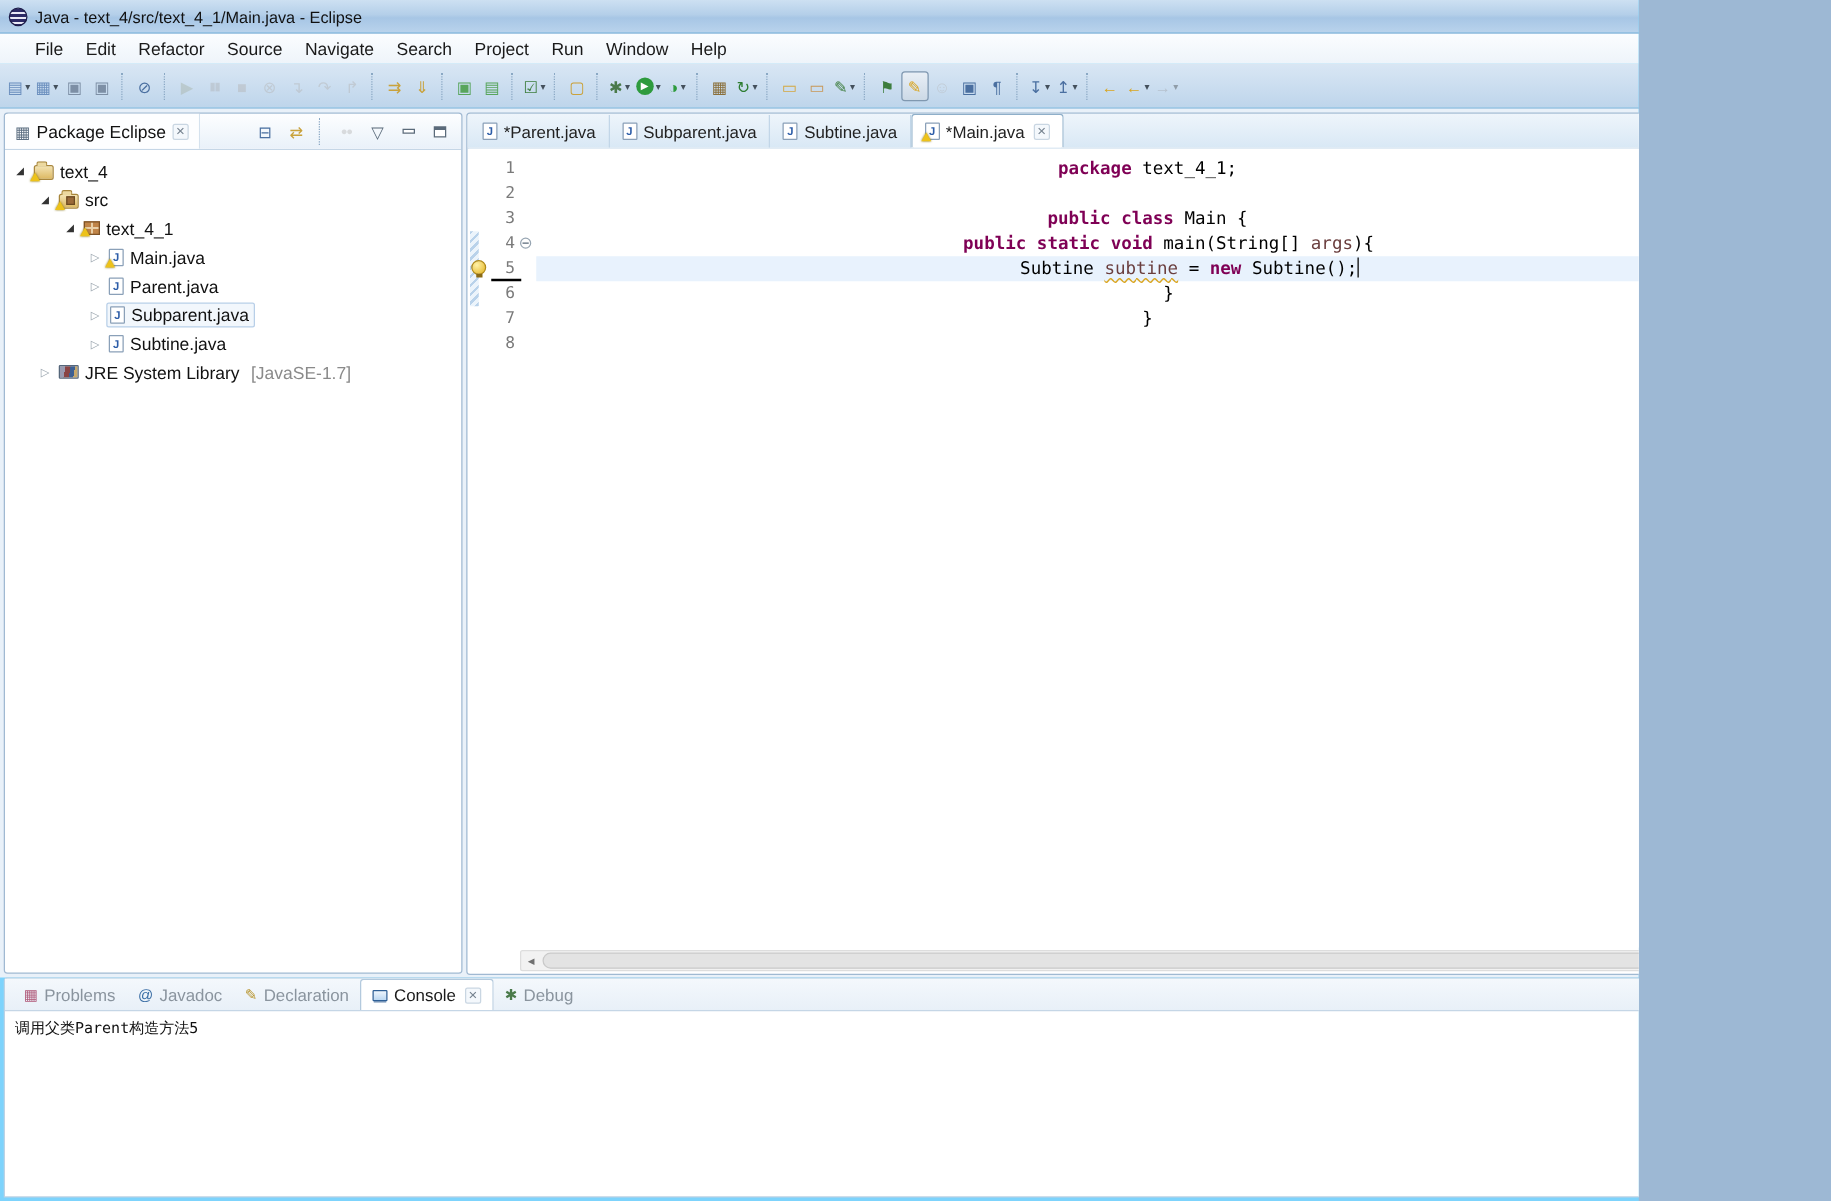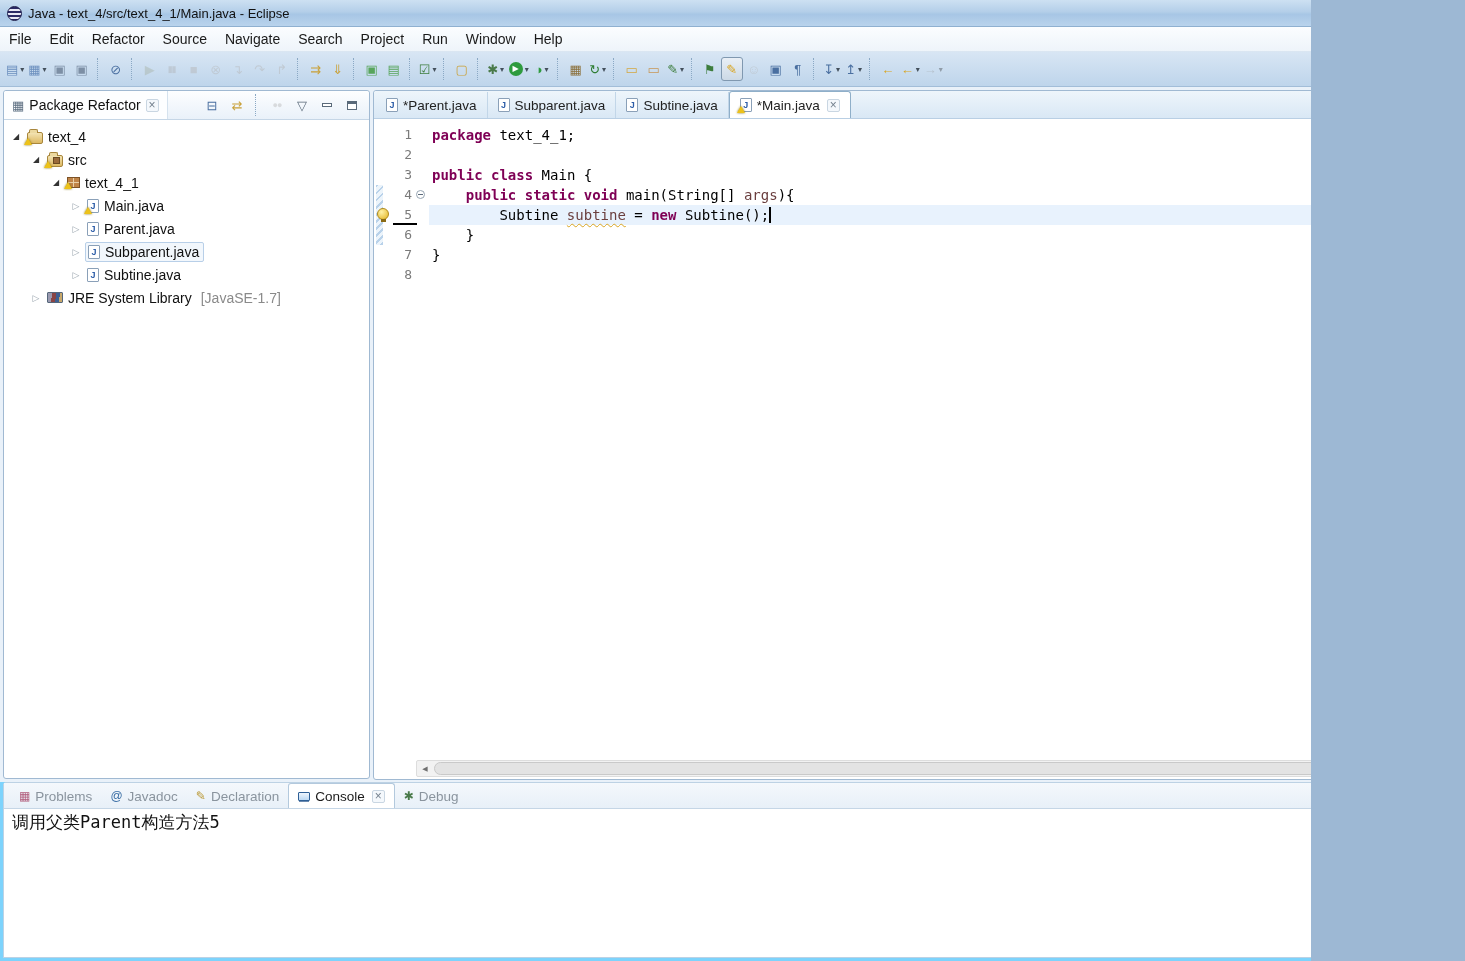--- a/index.html
+++ b/index.html
@@ -12,21 +12,21 @@
     background:linear-gradient(180deg,#cde0f2 0%,#b4cfe9 45%,#a7c6e5 55%,#b9d3ec 100%);
     display:flex; align-items:center; padding-left:7px; border-bottom:1px solid #8fb0d0; }
   .app-icon { width:15px; height:15px; border-radius:50%;
     background:repeating-linear-gradient(180deg,#2c2a66 0 2.5px,#e9e9f6 2.5px 4px);
     border:1px solid #1d1c48; margin-right:6px; flex:none; }
   .title-text { font-size:13px; color:#111; }
 
   
   .menubar { position:absolute; left:0; top:27px; width:100%; height:25px;
     background:linear-gradient(180deg,#fbfdff,#eef4fa); border-bottom:1px solid #dae6f2;
-    display:flex; align-items:center; padding-left:0; }
+    display:flex; align-items:center; padding-left:19px; }
   .mitem { font-size:14px; color:#1a1a1a; padding:2px 9px; cursor:default; }
 
   
   .toolbar { position:absolute; left:0; top:52px; width:100%; height:35px;
     background:linear-gradient(180deg,#d8e6f4,#bed5eb); border-bottom:1px solid #a2bdd8;
     display:flex; align-items:center; padding-left:4px; }
   .tbtn { height:24px; min-width:22px; display:flex; align-items:center; justify-content:center;
     padding:0 2px; border-radius:3px; position:relative; }
   .tbtn.pressed { background:linear-gradient(#e9eff6,#ccd9e6); border:1px solid #8098b0; }
   .tbtn.disabled { opacity:.45; filter:grayscale(60%); }
@@ -106,21 +106,21 @@
     font-family:"DejaVu Sans Mono",monospace; font-size:13px; line-height:20px; color:#7a7a7a; }
   .gnum { height:20px; padding-right:3px; position:relative; }
   .gnum.active::after { content:""; position:absolute; left:4px; right:-2px; bottom:0px; height:2px; background:#000; }
   .foldcol { position:absolute; left:40px; top:0; width:13px; }
   .foldmark { position:absolute; left:1px; width:9px; height:9px; border:1px solid #97a5b2;
     border-radius:50%; background:#fff; }
   .foldmark::after { content:""; position:absolute; left:1px; top:3px; width:5px; height:1px; background:#5a6a7a; }
   .curline { position:absolute; left:54px; right:31px; top:86px; height:20px; background:#e8f2fd; }
   .code { position:absolute; left:54px; right:31px; top:0; bottom:0; padding:6px 0 0 3px;
     font-family:"DejaVu Sans Mono",monospace; font-size:14px; line-height:20px; white-space:pre; color:#000; }
-  .cline { height:20px; }
+  .cline { height:20px;text-align:center; }
   .tk-kw { color:#7f0055; font-weight:bold; }
   .tk-pl { color:#000; }
   .tk-var { color:#6A3E3E; }
   .tk-varw { color:#6A3E3E; text-decoration:underline wavy #d9a520 1px; text-underline-offset:3px; }
   .caret { display:inline-block; width:1.5px; height:16px; background:#000; vertical-align:-3px; }
 
   .vscroll { position:absolute; right:14px; top:0; bottom:0; width:16px; background:#f2f2f2;
     border-left:1px solid #e2e2e2; }
   .sbtn { position:absolute; left:0; width:16px; height:16px; background:linear-gradient(#fdfdfd,#e8e8e8);
     border:1px solid #d0d0d0; border-radius:2px; display:flex; align-items:center; justify-content:center;
@@ -160,21 +160,21 @@
     display:flex; align-items:flex-end; padding-left:6px; }
   .btab { height:24px; display:flex; align-items:center; gap:5px; padding:0 9px;
     font-size:13.5px; color:#8a949e; }
   .btab.active { background:#fff; border:1px solid #b3c9dd; border-bottom:none;
     border-radius:3px 3px 0 0; height:25px; color:#1a1a1a; }
   .bicon { font-size:12px; line-height:1; }
   .ic-console { width:12px; height:9px; border:1px solid #2e5f96;
     background:linear-gradient(#eef5fd,#bcd8f2); border-radius:1px; box-shadow:0 2px 0 -1px #6a8ab0; }
   .console-header { padding:8px 0 0 8px; font-size:14.5px; color:#111; }
   .console-lines { padding:3px 0 0 8px; font-family:"DejaVu Sans Mono",monospace,sans-serif;
-    font-size:17px; line-height:20px; color:#111; }
+    font-size:12px; line-height:20px; color:#111; }
 </style>
 </head>
 <body>
 
 <div class="window">
   <div class="titlebar">
     <span class="app-icon"></span>
     <span class="title-text">Java - text_4/src/text_4_1/Main.java - Eclipse</span>
   </div>
   <div class="menubar" id="menubar">
@@ -325,21 +325,21 @@
     </div>
 
   <div class="main">
 
     <div class="panel pkg-panel">
       <div class="pkg-header">
         <div class="view-tab">
           <span class="ticon" id="pkgViewIcon">
               <span class="tbicon" style="color: rgb(93, 111, 130);">▦</span>
             </span>
-          <span>Package Refactor</span>
+          <span>Package Eclipse</span>
           <span class="vclose" id="pkgClose">×</span>
         </div>
         <div class="pkg-tools" id="pkgTools">
             <div class="tbtn">
               <span class="tbicon" style="color: rgb(74, 111, 160);">⊟</span>
             </div>
             <div class="tbtn">
               <span class="tbicon" style="color: rgb(201, 162, 60);">⇄</span>
             </div>
             <div class="tsep"></div>

